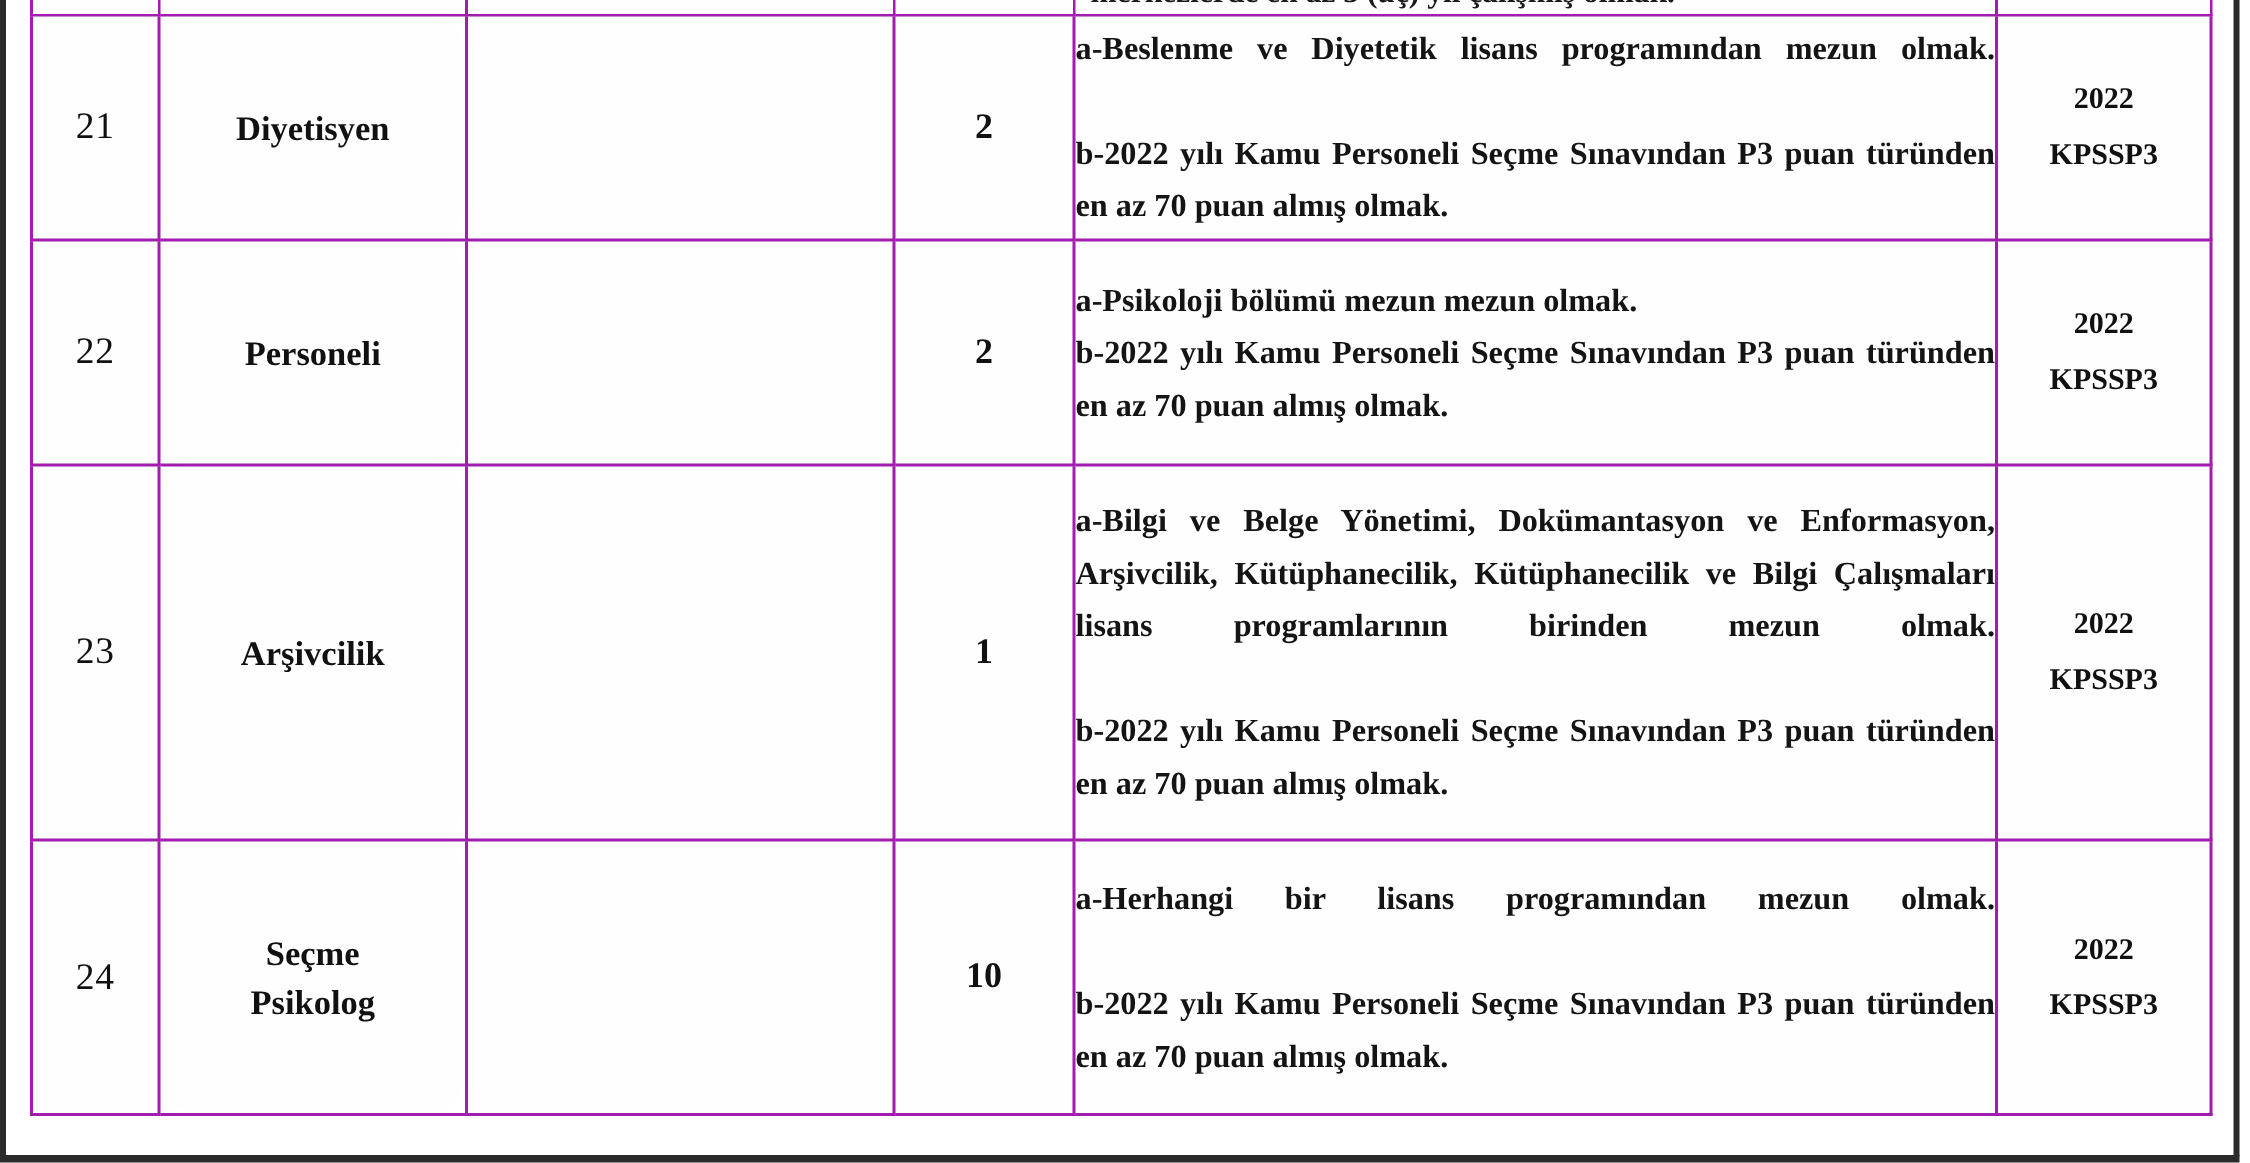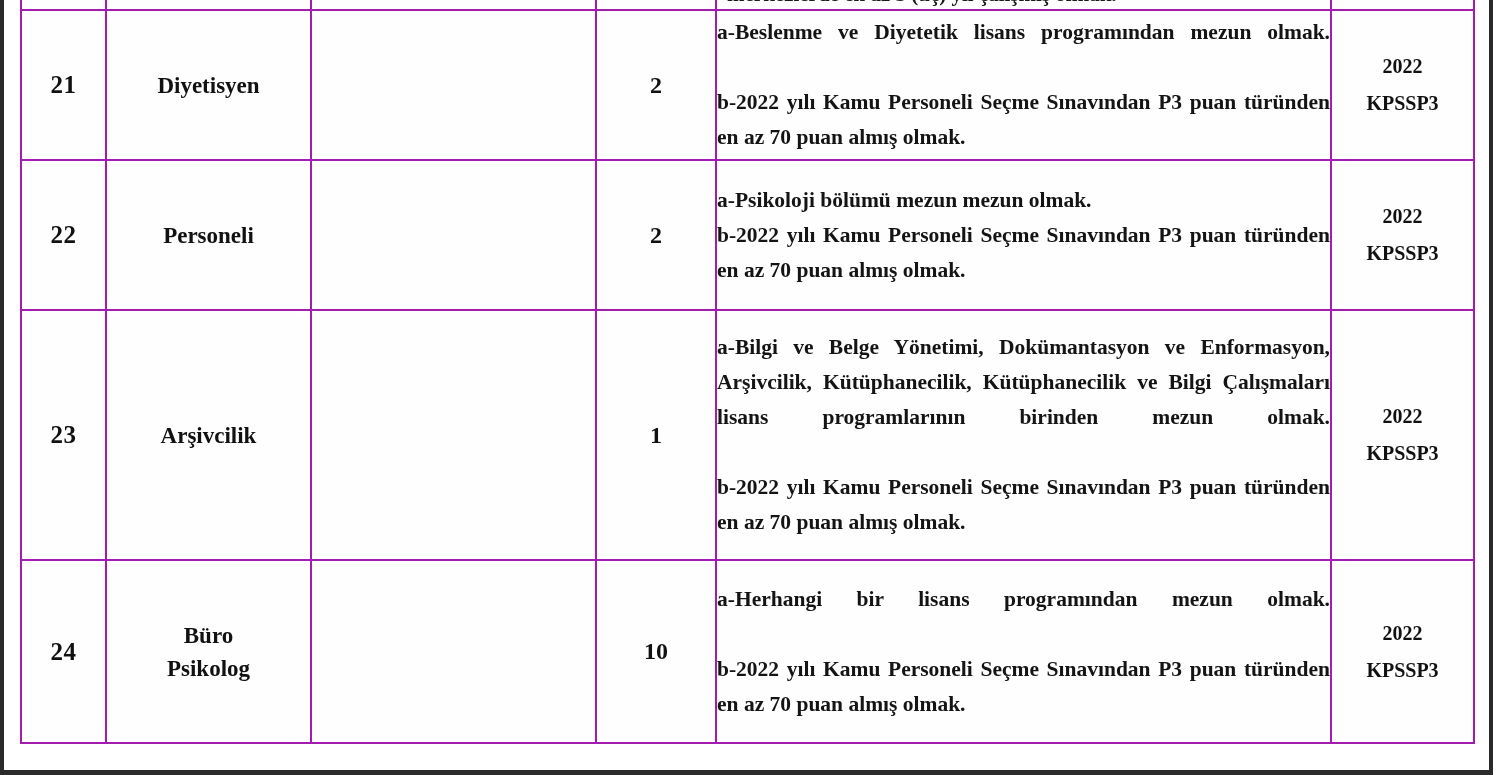--- a/index.html
+++ b/index.html
@@ -87,21 +87,21 @@
     white-space: nowrap;
     text-align: justify;
     color: #1a1a1a;
     font-weight: 600;
   }
 
   
   .cell-no {
     text-align: center;
     font-size: 25px;
-    font-weight: bold;
+    font-weight: normal;
     letter-spacing: 0.5px;
   }
   .cell-unvan {
     text-align: center;
     font-size: 23px;
     font-weight: bold;
     line-height: 33px;
     padding: 0 6px;
     border-radius: 28px;
   }
@@ -222,21 +222,21 @@
         </td>
         <td class="cell-puan">
           <span class="puan-line">2022</span>
           <span class="puan-line">KPSSP3</span>
         </td>
       </tr>
 
       <tr style="height:183px">
         <td class="cell-no">24</td>
         <td class="cell-unvan">
-          <span class="unvan-line">Büro</span>
+          <span class="unvan-line">Seçme</span>
           <span class="unvan-line">Psikolog</span>
         </td>
         <td class="cell-brans"></td>
         <td class="cell-adet">10</td>
         <td class="cell-sart">
           <p class="sart-line">a-Herhangi bir lisans programından mezun olmak.</p>
           <p class="sart-line nostretch">b-2022 yılı Kamu Personeli Seçme Sınavından P3 puan türünden en az 70 puan almış olmak.</p>
         </td>
         <td class="cell-puan">
           <span class="puan-line">2022</span>

